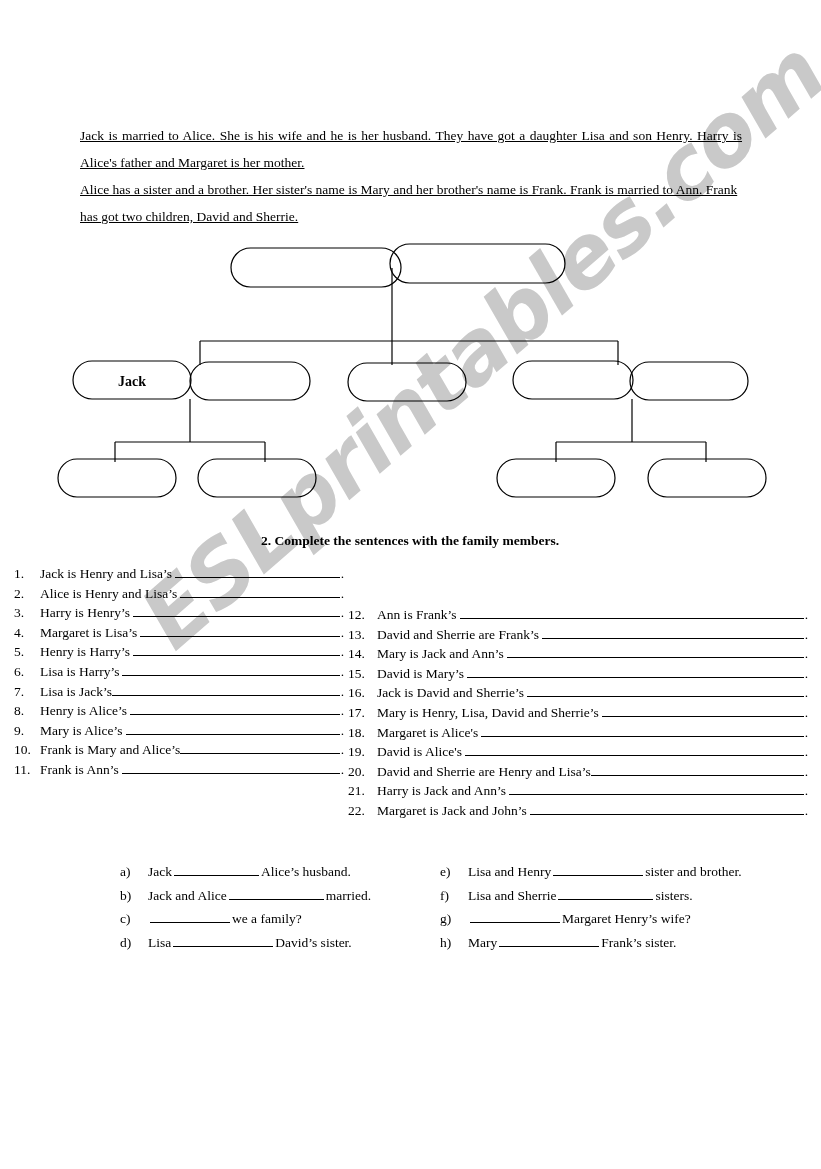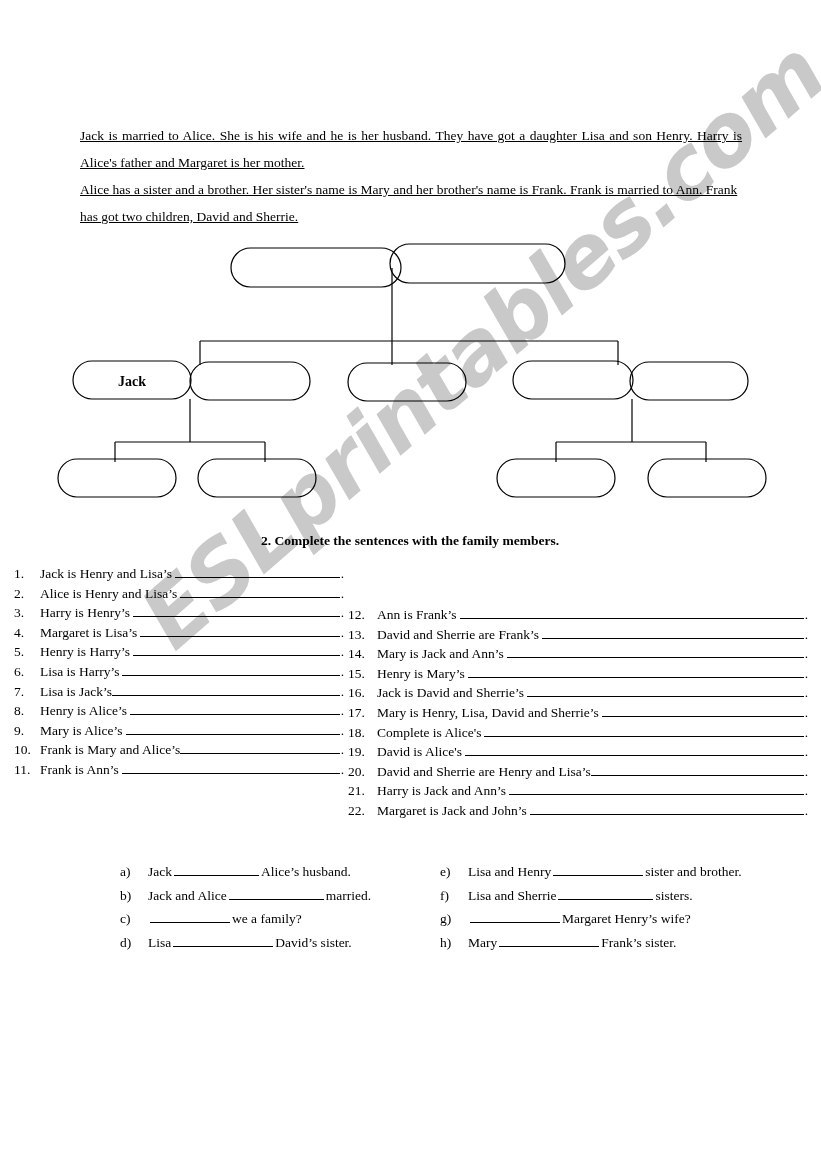--- a/index.html
+++ b/index.html
@@ -307,39 +307,39 @@
         <span class="q-end">.</span>
       </div>
       <div class="q-row">
         <span class="q-num">14.</span>
         <span class="q-text">Mary is Jack and Ann’s</span>
         <span class="q-blank"></span>
         <span class="q-end">.</span>
       </div>
       <div class="q-row">
         <span class="q-num">15.</span>
-        <span class="q-text">Henry is Mary’s</span>
+        <span class="q-text">David is Mary’s</span>
         <span class="q-blank"></span>
         <span class="q-end">.</span>
       </div>
       <div class="q-row">
         <span class="q-num">16.</span>
         <span class="q-text">Jack is David and Sherrie’s</span>
         <span class="q-blank"></span>
         <span class="q-end">.</span>
       </div>
       <div class="q-row">
         <span class="q-num">17.</span>
         <span class="q-text">Mary is Henry, Lisa, David and Sherrie’s</span>
         <span class="q-blank"></span>
         <span class="q-end">.</span>
       </div>
       <div class="q-row">
         <span class="q-num">18.</span>
-        <span class="q-text">Complete is Alice's</span>
+        <span class="q-text">Margaret is Alice's</span>
         <span class="q-blank"></span>
         <span class="q-end">.</span>
       </div>
       <div class="q-row">
         <span class="q-num">19.</span>
         <span class="q-text">David is Alice's</span>
         <span class="q-blank"></span>
         <span class="q-end">.</span>
       </div>
       <div class="q-row">

